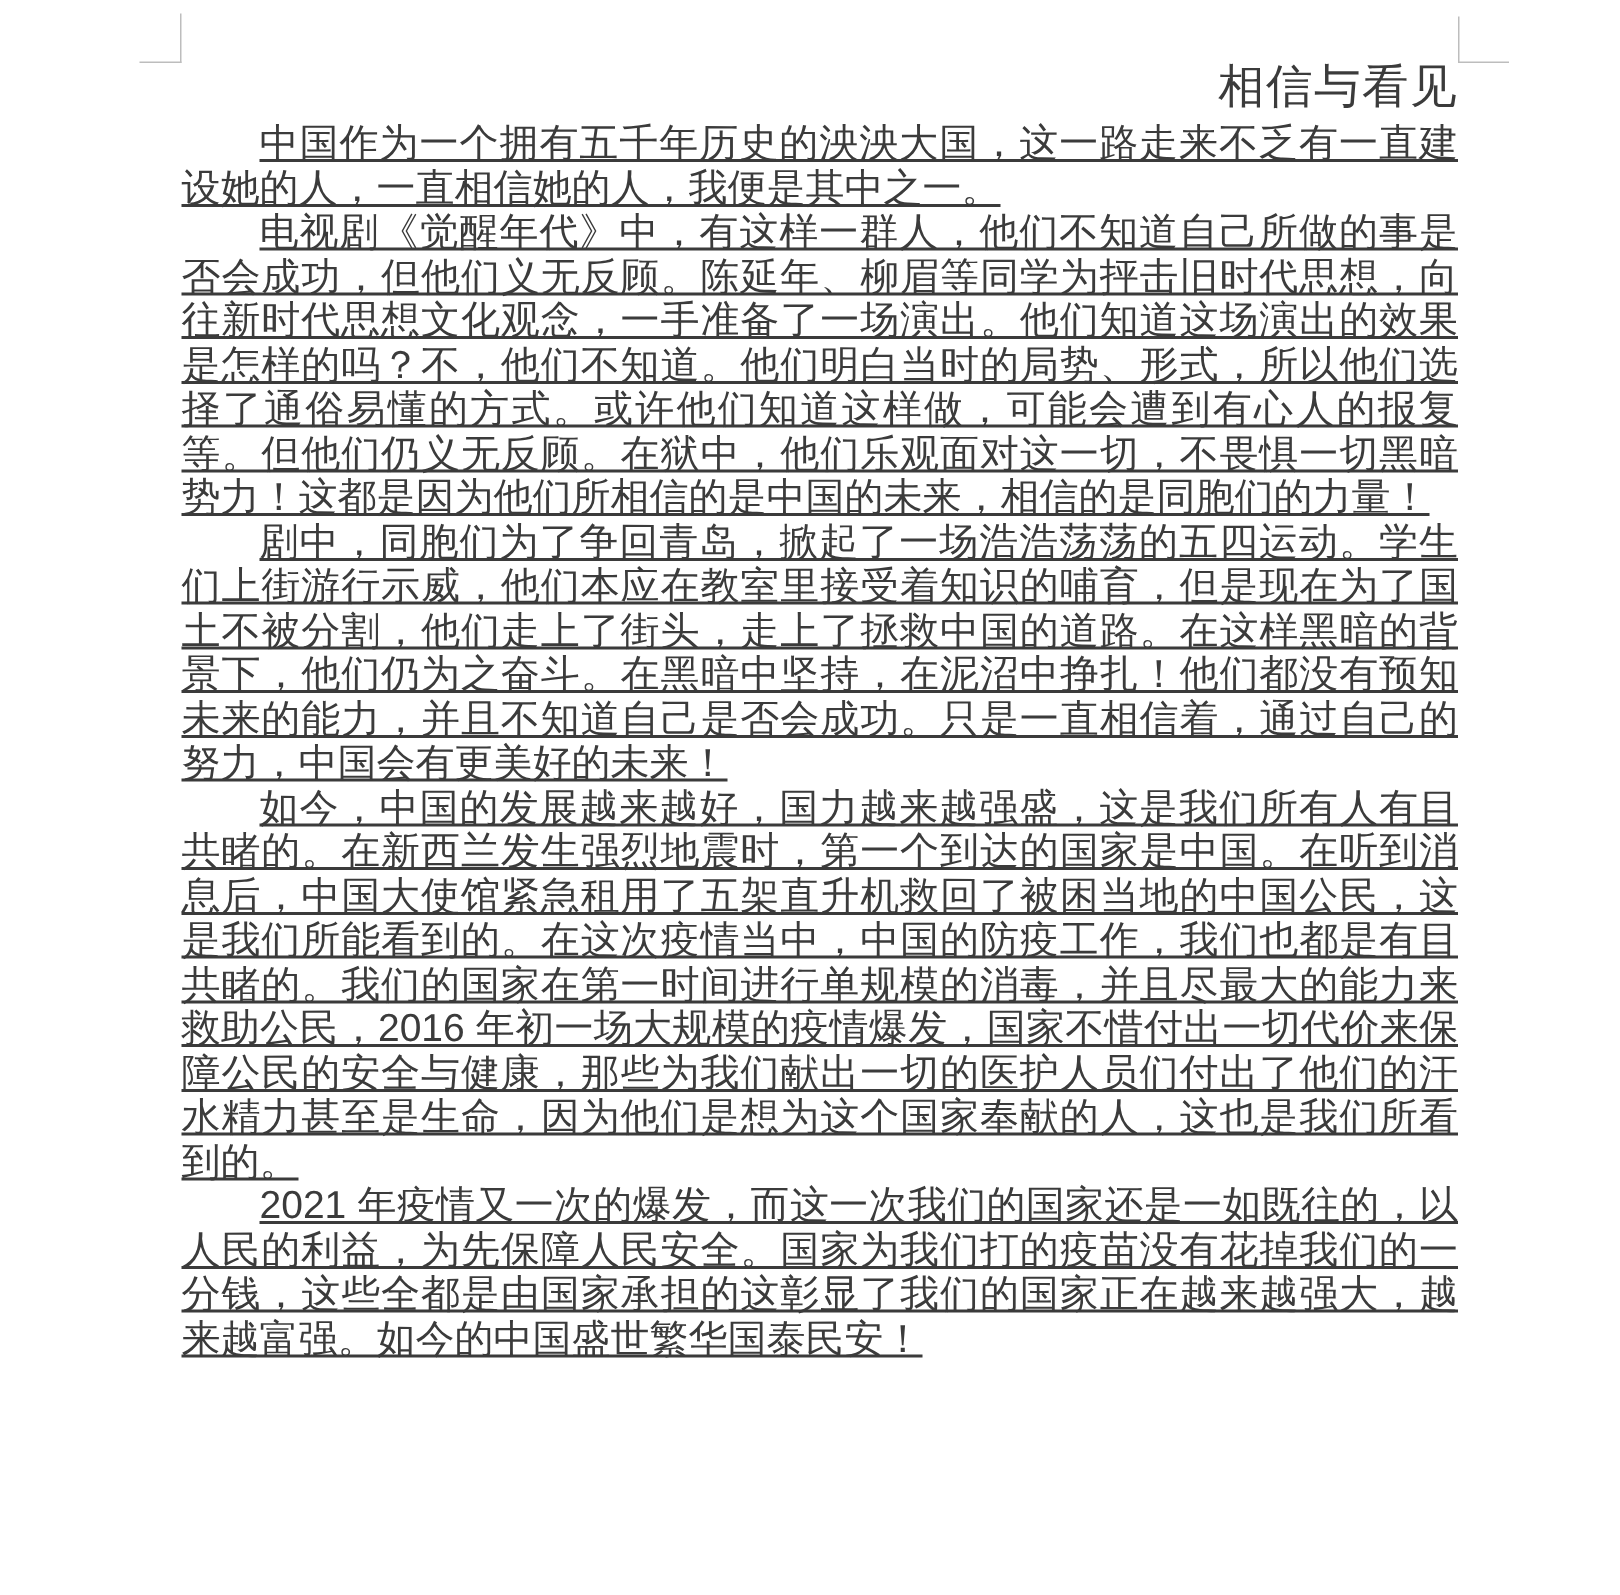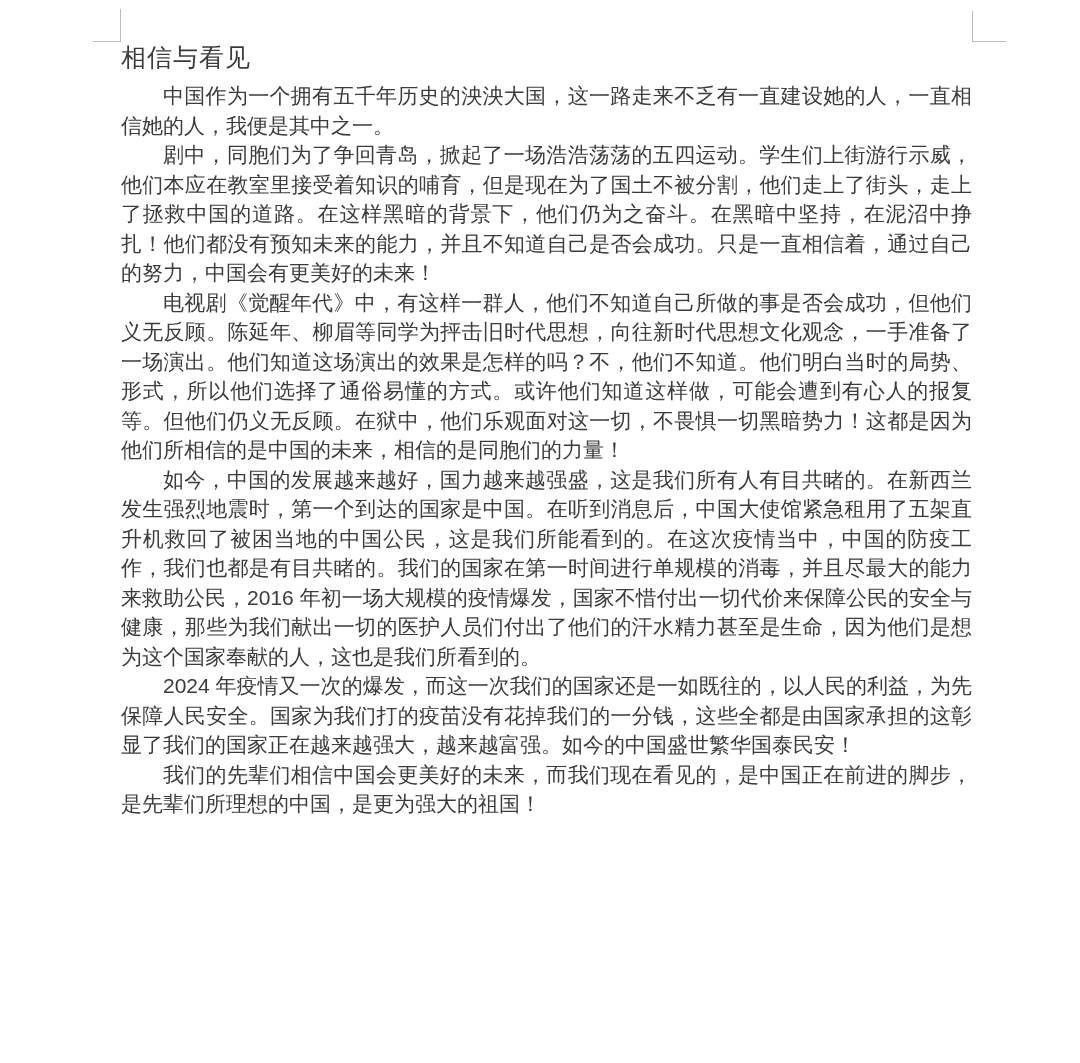--- a/index.html
+++ b/index.html
@@ -27,53 +27,53 @@
 
   .text-area {
     position: absolute;
     left: 121px;
     top: 42px;
     width: 851px;
     color: var(--text-color, #3b3b3b);
   }
   .doc-title {
     margin: 0 0 8px 0;
-    font-size: 25px;
+    font-size: 31px;
     line-height: 31px;
     font-weight: normal;
-    text-align: left;
+    text-align: right;
     letter-spacing: 1px;
   }
   .para {
     margin: 0;
-    font-size: 21px;
+    font-size: 26px;
     line-height: 29.5px;
     text-align: justify;
     text-justify: inter-ideograph;
     text-indent: 2em;
     word-break: normal;
+    text-decoration: underline;
   }
 </style>
 </head>
 <body>
 
 <div class="page">
 
   <div>
     <span class="crop-line tl-v"></span>
     <span class="crop-line tl-h"></span>
   </div>
   <div>
     <span class="crop-line tr-v"></span>
     <span class="crop-line tr-h"></span>
   </div>
 
   <div class="text-area">
     <h1 class="doc-title">相信与看见</h1>
     <p class="para">中国作为一个拥有五千年历史的泱泱大国，这一路走来不乏有一直建设她的人，一直相信她的人，我便是其中之一。</p>
+    <p class="para">电视剧《觉醒年代》中，有这样一群人，他们不知道自己所做的事是否会成功，但他们义无反顾。陈延年、柳眉等同学为抨击旧时代思想，向往新时代思想文化观念，一手准备了一场演出。他们知道这场演出的效果是怎样的吗？不，他们不知道。他们明白当时的局势、形式，所以他们选择了通俗易懂的方式。或许他们知道这样做，可能会遭到有心人的报复等。但他们仍义无反顾。在狱中，他们乐观面对这一切，不畏惧一切黑暗势力！这都是因为他们所相信的是中国的未来，相信的是同胞们的力量！</p>
     <p class="para">剧中，同胞们为了争回青岛，掀起了一场浩浩荡荡的五四运动。学生们上街游行示威，他们本应在教室里接受着知识的哺育，但是现在为了国土不被分割，他们走上了街头，走上了拯救中国的道路。在这样黑暗的背景下，他们仍为之奋斗。在黑暗中坚持，在泥沼中挣扎！他们都没有预知未来的能力，并且不知道自己是否会成功。只是一直相信着，通过自己的努力，中国会有更美好的未来！</p>
-    <p class="para">电视剧《觉醒年代》中，有这样一群人，他们不知道自己所做的事是否会成功，但他们义无反顾。陈延年、柳眉等同学为抨击旧时代思想，向往新时代思想文化观念，一手准备了一场演出。他们知道这场演出的效果是怎样的吗？不，他们不知道。他们明白当时的局势、形式，所以他们选择了通俗易懂的方式。或许他们知道这样做，可能会遭到有心人的报复等。但他们仍义无反顾。在狱中，他们乐观面对这一切，不畏惧一切黑暗势力！这都是因为他们所相信的是中国的未来，相信的是同胞们的力量！</p>
     <p class="para">如今，中国的发展越来越好，国力越来越强盛，这是我们所有人有目共睹的。在新西兰发生强烈地震时，第一个到达的国家是中国。在听到消息后，中国大使馆紧急租用了五架直升机救回了被困当地的中国公民，这是我们所能看到的。在这次疫情当中，中国的防疫工作，我们也都是有目共睹的。我们的国家在第一时间进行单规模的消毒，并且尽最大的能力来救助公民，2016 年初一场大规模的疫情爆发，国家不惜付出一切代价来保障公民的安全与健康，那些为我们献出一切的医护人员们付出了他们的汗水精力甚至是生命，因为他们是想为这个国家奉献的人，这也是我们所看到的。</p>
-    <p class="para">2024 年疫情又一次的爆发，而这一次我们的国家还是一如既往的，以人民的利益，为先保障人民安全。国家为我们打的疫苗没有花掉我们的一分钱，这些全都是由国家承担的这彰显了我们的国家正在越来越强大，越来越富强。如今的中国盛世繁华国泰民安！</p>
-    <p class="para">我们的先辈们相信中国会更美好的未来，而我们现在看见的，是中国正在前进的脚步，是先辈们所理想的中国，是更为强大的祖国！</p>
+    <p class="para">2021 年疫情又一次的爆发，而这一次我们的国家还是一如既往的，以人民的利益，为先保障人民安全。国家为我们打的疫苗没有花掉我们的一分钱，这些全都是由国家承担的这彰显了我们的国家正在越来越强大，越来越富强。如今的中国盛世繁华国泰民安！</p>
   </div>
 
 </div>
 
 </body></html>

